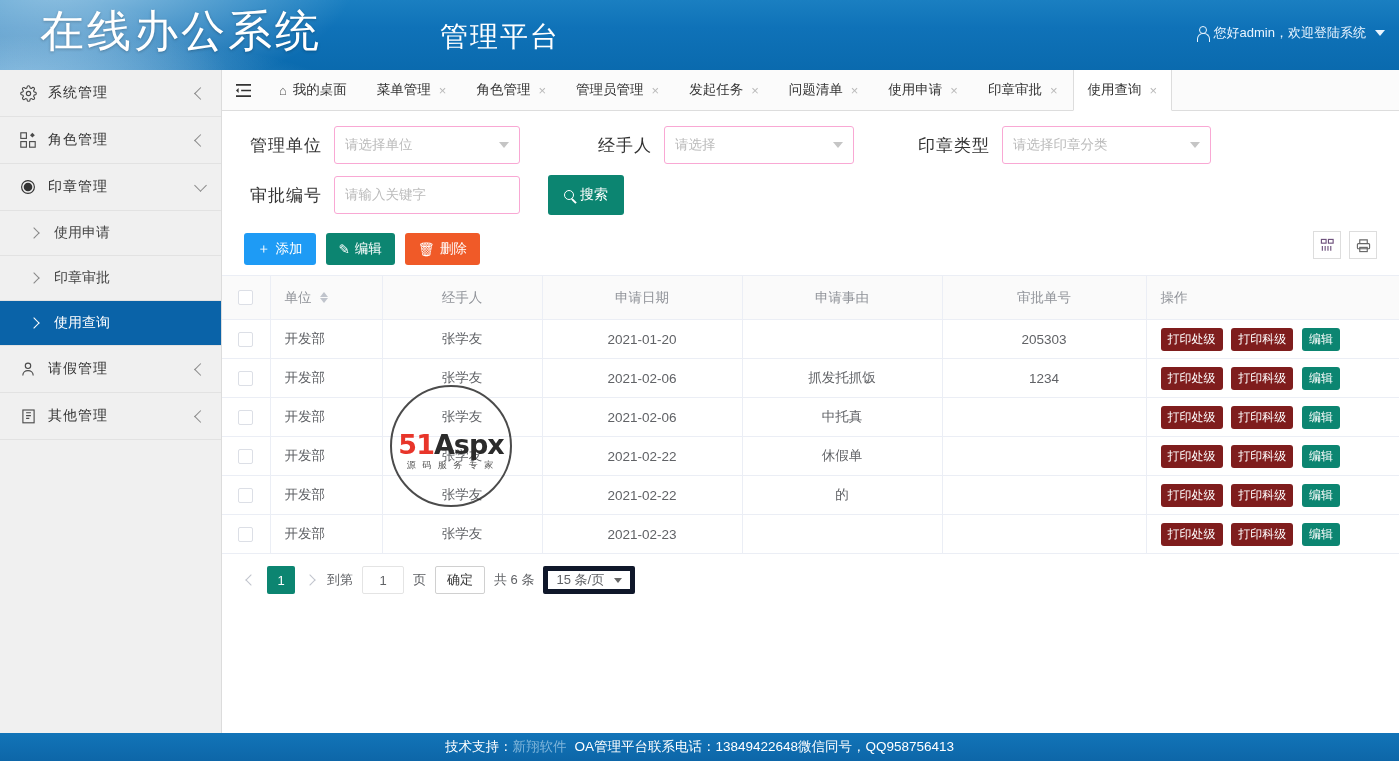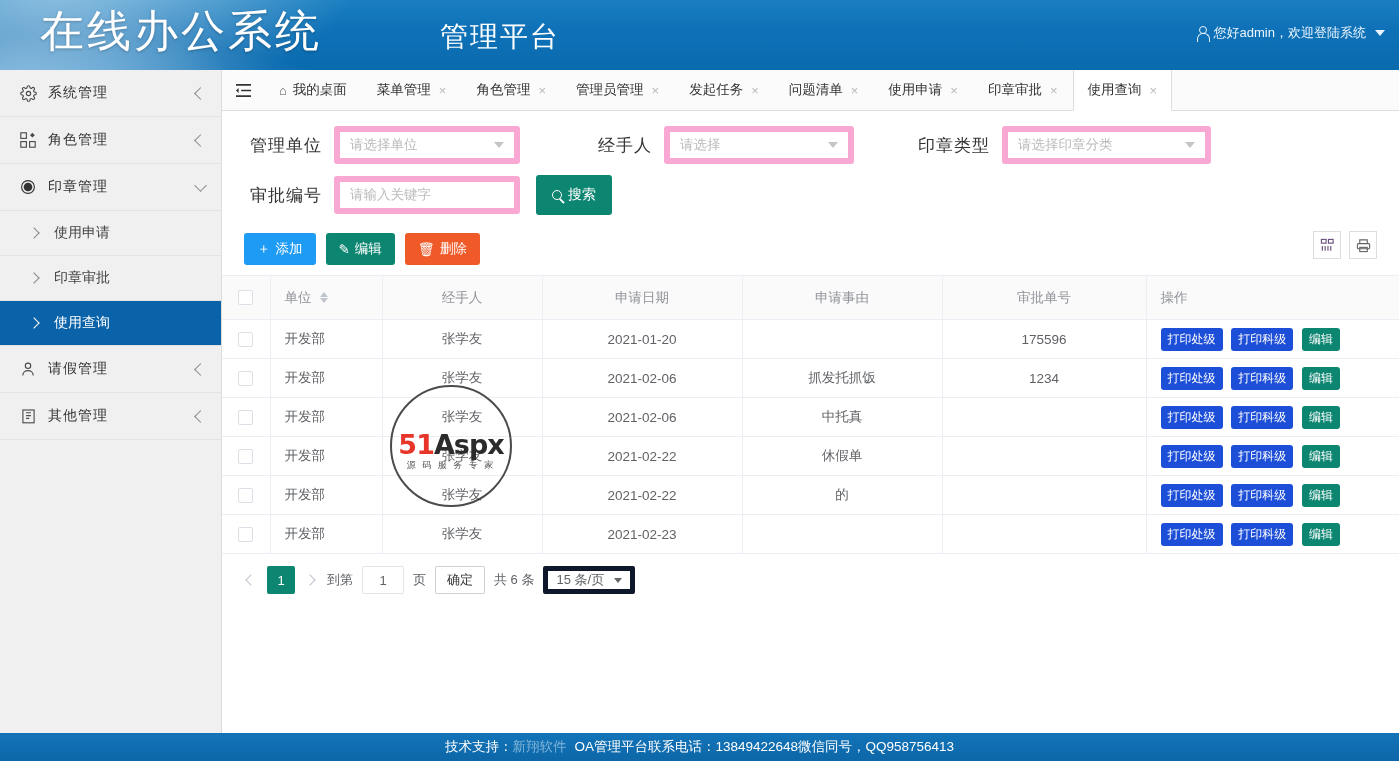--- a/index.html
+++ b/index.html
@@ -146,21 +146,21 @@
     background: #ffffff;
   }
   .searchbar { position: relative; padding: 14px 0 0 0; }
   .frow { display: flex; align-items: center; height: 40px; margin-bottom: 10px; }
   .fgroup { display: flex; align-items: center; }
   .flabel {
     font-size: 17px; color: #333; text-align: right; letter-spacing: 1px;
     margin-right: 12px; white-space: nowrap;
   }
   .fctl {
-    height: 38px; border: 6px solid #f9a8d4; border-radius: 3px; background: #fff;
+    height: 38px; border: 1px solid #f9a8d4; border-radius: 3px; background: #fff;
     display: flex; align-items: center; padding: 0 10px;
     font-size: 13.5px; color: #bbb; position: relative; cursor: pointer;
   }
   .fctl .ph { flex: 1; }
   .sel-caret {
     width: 0; height: 0; border-left: 5px solid transparent;
     border-right: 5px solid transparent; border-top: 6px solid #c5c5c5;
   }
   .btn-search {
     height: 40px; background: #0c8571; color: #fff; border: none; border-radius: 3px;
@@ -222,21 +222,21 @@
     width: 0; height: 0; border-left: 4px solid transparent; border-right: 4px solid transparent;
     display: block;
   }
   .sorter .up { border-bottom: 5px solid #c0c4cc; }
   .sorter .dn { border-top: 5px solid #c0c4cc; }
   .act-btn {
     display: inline-block; border: none; border-radius: 3px; color: #fff;
     font-size: 12px; padding: 4px 7px; margin-right: 5px; cursor: pointer;
     font-family: "Liberation Sans", sans-serif; line-height: 1.25;
   }
-  .act-orange { background: #1d4ed8; }
+  .act-orange { background: #7f1d1d; }
   .act-teal { background: #0c8571; }
 
   
   .pager {
     display: flex; align-items: center; gap: 9px; padding: 12px 0 0 22px;
     font-size: 13px; color: #606266;
   }
   .pg-arrow {
     width: 14px; height: 14px; display: inline-block; position: relative; cursor: pointer;
   }
@@ -462,21 +462,21 @@
         </div>
       </div>
 
       <div class="frow">
         <div class="fgroup">
           <span class="flabel" style="width:100px">审批编号</span>
           <div class="fctl" style="width:186px">
             <span class="ph">请输入关键字</span>
           </div>
         </div>
-        <button class="btn-search" style="margin-left:16px">
+        <button class="btn-search" style="margin-left:28px">
           <span class="mag"></span>
           <span>搜索</span>
         </button>
       </div>
     </div>
 
     <div class="toolbar">
       <button class="tb-btn tb-add">
         <span>＋</span>
         <span>添加</span>
@@ -536,21 +536,21 @@
           <th class="lalign"><span>操作</span></th>
         </tr>
       </thead>
       <tbody>
         <tr>
           <td class="first"><span class="cb"></span></td>
           <td class="lalign">开发部</td>
           <td>张学友</td>
           <td>2021-01-20</td>
           <td></td>
-          <td>175596</td>
+          <td>205303</td>
           <td class="lalign">
             <span class="act-btn act-orange">打印处级</span>
             <span class="act-btn act-orange">打印科级</span>
             <span class="act-btn act-teal">编辑</span>
           </td>
         </tr>
         <tr>
           <td class="first"><span class="cb"></span></td>
           <td class="lalign">开发部</td>
           <td>张学友</td>

